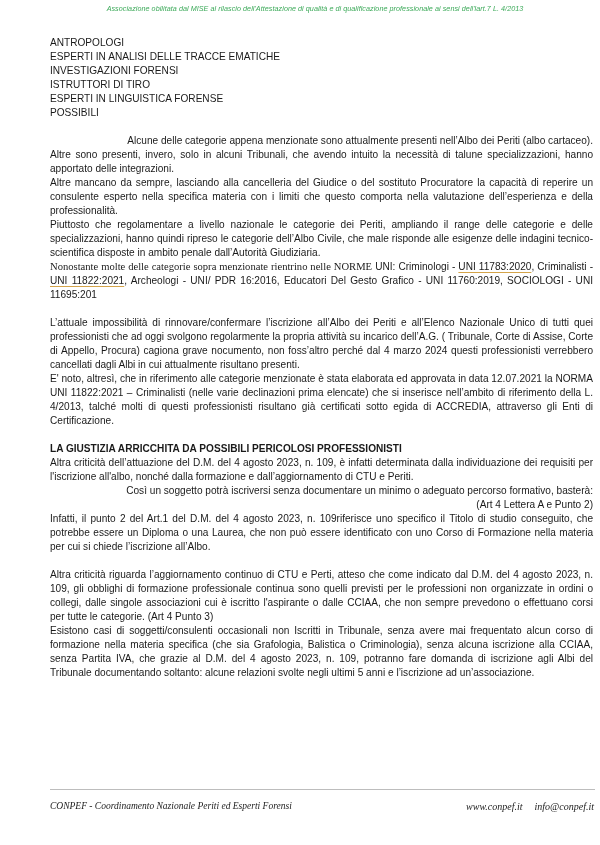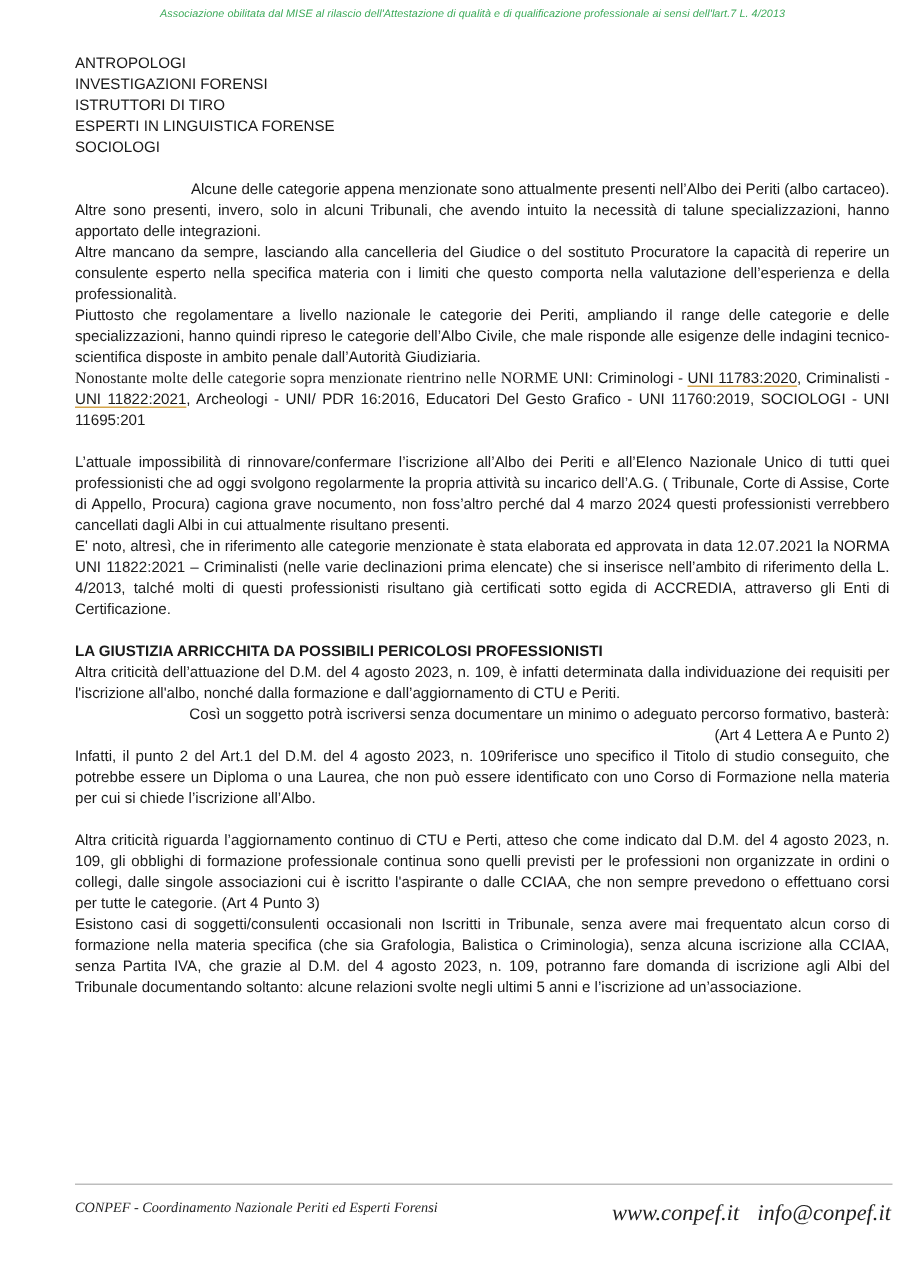--- a/index.html
+++ b/index.html
@@ -12,35 +12,36 @@
   .para { margin: 0; text-align: justify; }
   .para.left { text-align: right; }
   .gap { height: 14px; }
   .serif { font-family: "Liberation Serif", serif; font-size: 10.6px; }
   .uline { text-decoration: underline; text-decoration-color: #d4a44a; text-underline-offset: 2px; }
   .section-title { font-weight: bold; margin: 0; }
   .footer-rule { position: absolute; left: 50px; top: 789px; width: 545px; height: 1px; background: #bdbdbd; }
   .footer-left { position: absolute; left: 50px; top: 801px; font-family: "Liberation Serif", serif;
          font-style: italic; font-size: 9.5px; color: #222; }
   .footer-right { position: absolute; right: 6px; top: 801px; font-family: "Liberation Serif", serif;
-         font-style: italic; font-size: 15px; color: #222; }
+         font-style: italic; font-size: 10px; color: #222; }
   .footer-right span + span { margin-left: 12px; }
 </style>
 </head>
 <body>
 
 <div class="header-line">Associazione obilitata dal MISE al rilascio dell'Attestazione di qualità e di qualificazione professionale  ai sensi dell'lart.7 L. 4/2013</div>
 
 <div class="content">
   <div class="cat-list">
     <div>ANTROPOLOGI</div>
+    <div>ESPERTI IN ANALISI DELLE TRACCE EMATICHE</div>
     <div>INVESTIGAZIONI FORENSI</div>
     <div>ISTRUTTORI DI TIRO</div>
     <div>ESPERTI IN LINGUISTICA FORENSE</div>
-    <div>SOCIOLOGI</div>
+    <div>POSSIBILI</div>
   </div>
   <div class="gap"></div>
   <p class="para left">Alcune delle categorie appena menzionate sono attualmente presenti nell’Albo dei Periti (albo cartaceo).</p>
   <p class="para">Altre sono presenti, invero, solo in alcuni Tribunali, che avendo intuito la necessità di talune specializzazioni, hanno apportato delle integrazioni.</p>
   <p class="para">Altre mancano da sempre, lasciando alla cancelleria del Giudice o del sostituto Procuratore la capacità di reperire un consulente esperto nella specifica materia con i limiti che questo comporta nella valutazione dell’esperienza e della professionalità.</p>
   <p class="para">Piuttosto che regolamentare a livello nazionale le categorie dei Periti, ampliando il range delle categorie e delle specializzazioni, hanno quindi ripreso le categorie dell’Albo Civile, che male risponde alle esigenze delle indagini tecnico-scientifica disposte in ambito penale dall’Autorità Giudiziaria.</p>
   <p class="para"><span class="serif">Nonostante molte delle categorie sopra menzionate rientrino nelle NORME</span><span> UNI: Criminologi - </span><span class="uline">UNI 11783:2020</span><span>, Criminalisti - </span><span class="uline">UNI 11822:2021</span><span>, Archeologi - UNI/ PDR 16:2016, Educatori Del Gesto Grafico - UNI 11760:2019, SOCIOLOGI - UNI 11695:201</span></p>
   <div class="gap"></div>
   <p class="para">L’attuale impossibilità di rinnovare/confermare l’iscrizione all’Albo dei Periti e all’Elenco Nazionale Unico di tutti quei professionisti che ad oggi svolgono regolarmente la propria attività su incarico dell’A.G. ( Tribunale, Corte di Assise, Corte di Appello, Procura) cagiona grave nocumento, non foss’altro perché dal 4 marzo 2024 questi professionisti verrebbero cancellati dagli Albi in cui attualmente risultano presenti.</p>
   <p class="para">E' noto, altresì, che in riferimento alle categorie menzionate è stata elaborata ed approvata in data 12.07.2021 la NORMA UNI 11822:2021 – Criminalisti (nelle varie declinazioni prima elencate) che si inserisce nell’ambito di riferimento della L. 4/2013, talché molti di questi professionisti risultano già certificati sotto egida di ACCREDIA, attraverso gli Enti di Certificazione.</p>

